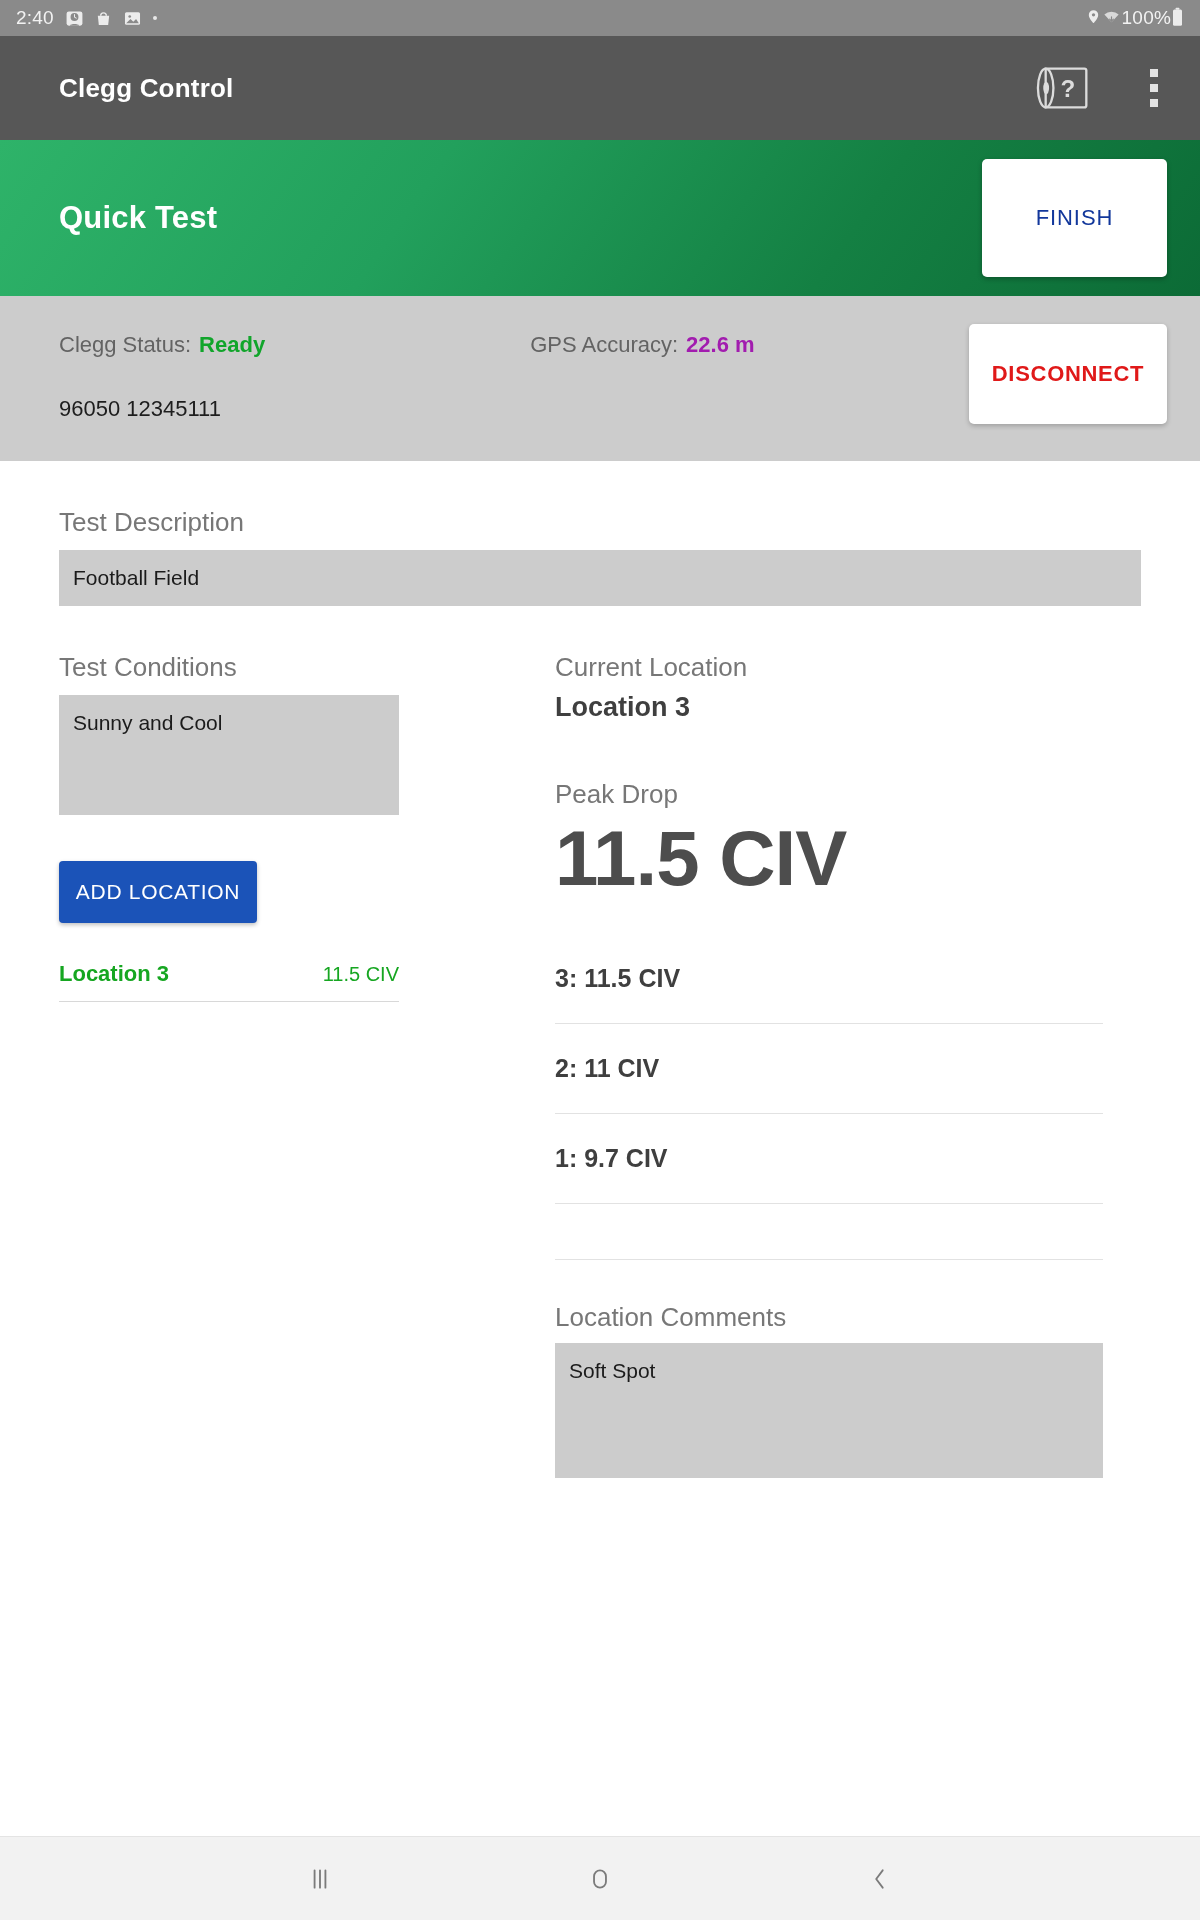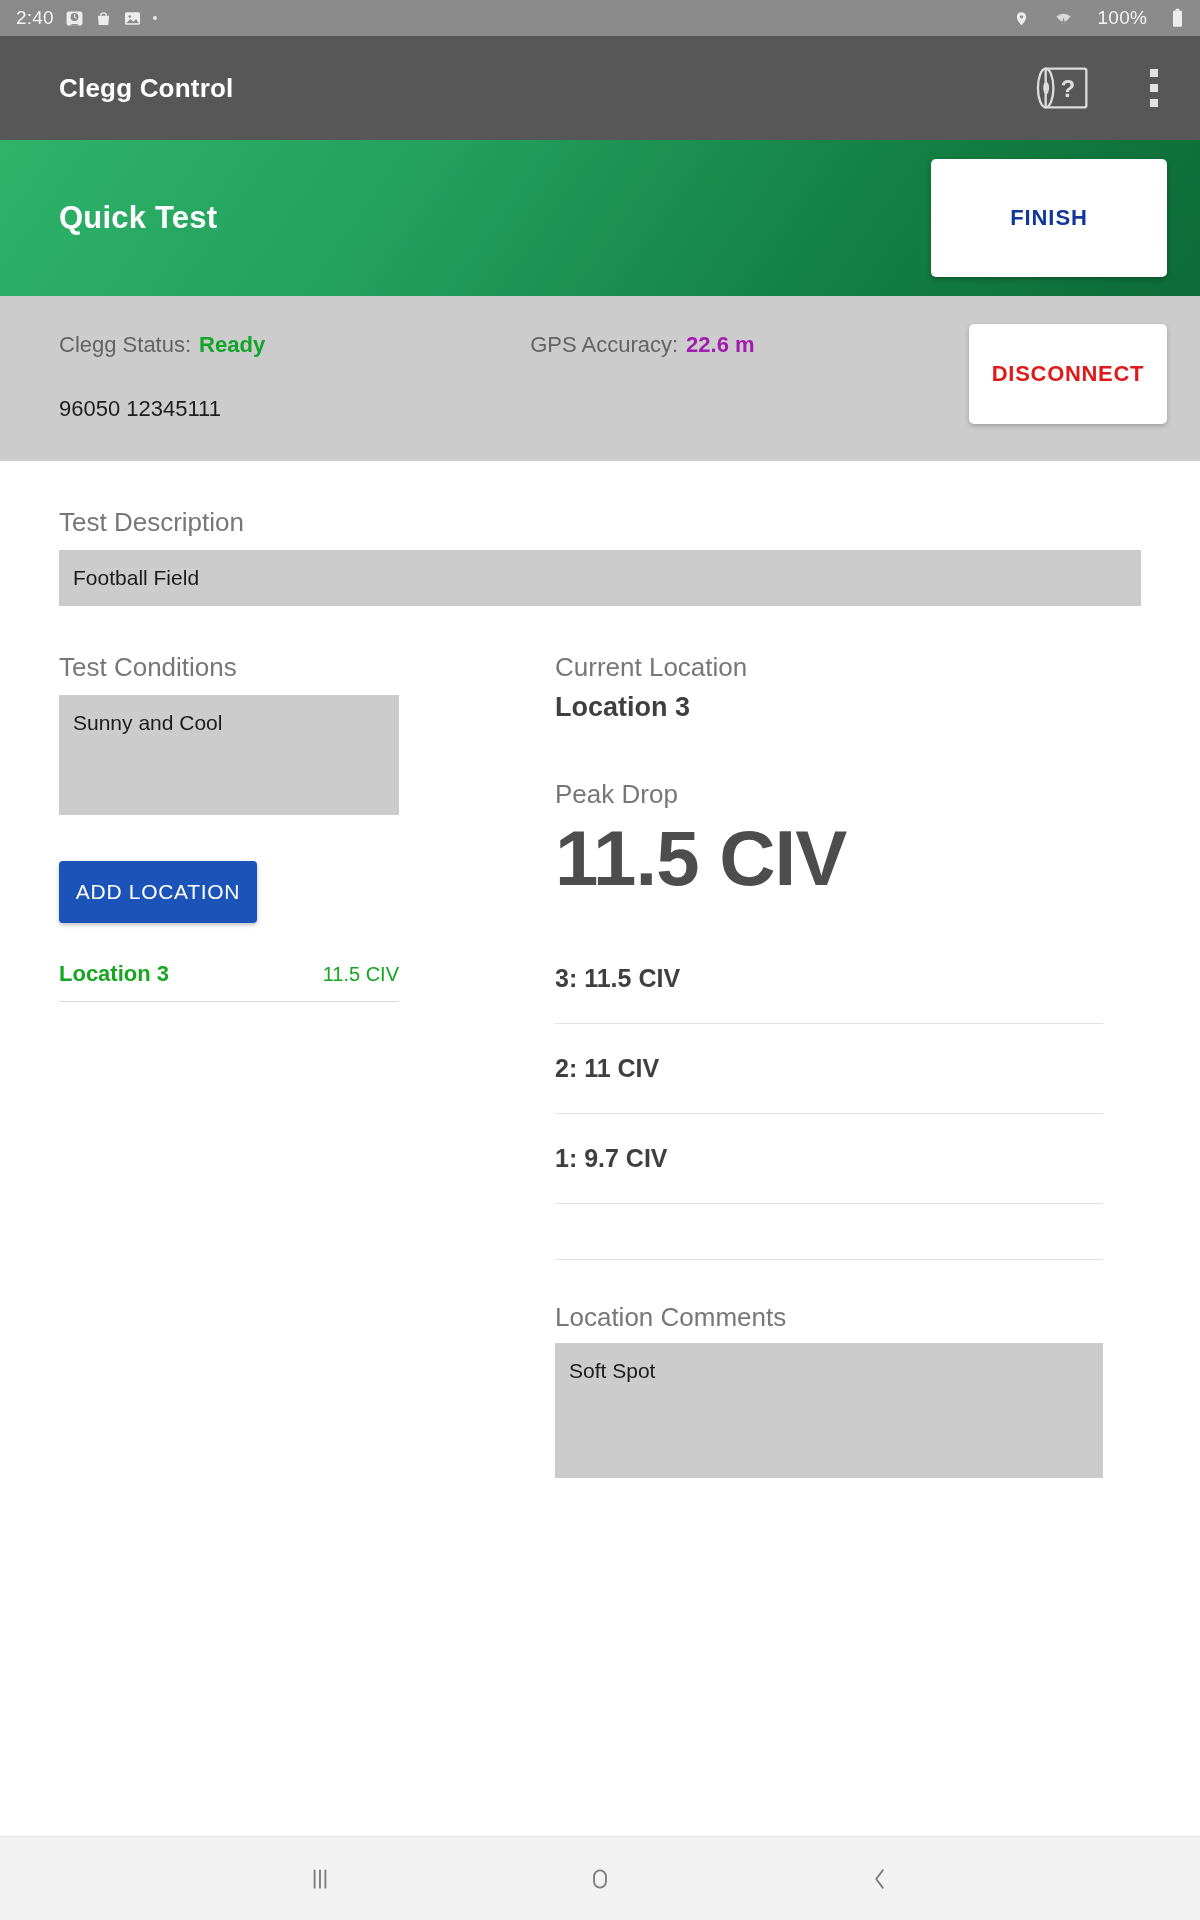--- a/index.html
+++ b/index.html
@@ -11,21 +11,21 @@
   }
   .screen { width:1200px; height:1920px; display:flex; flex-direction:column; position:relative; }
 
   
   .statusbar {
     height:36px; background:#8a8a8a; color:#f2f2f2;
     display:flex; align-items:center; padding:0 16px;
     font-size:19px; flex:0 0 36px;
   }
   .sb-left { display:flex; align-items:center; gap:11px; }
-  .sb-right { margin-left:auto; display:flex; align-items:center; gap:24px; }
+  .sb-right { margin-left:auto; display:flex; align-items:flex-start; gap:0; }
   .sb-time { font-size:19px; letter-spacing:.2px; }
   .sb-ico { display:inline-flex; align-items:center; justify-content:center; }
   .sb-pct { font-size:19px; letter-spacing:.2px; }
   .sb-dot { width:4px; height:4px; border-radius:50%; background:#e8e8e8; display:inline-block; }
 
   
   .appbar {
     height:104px; background:#575757; display:flex; align-items:center;
     padding:0 28px 0 59px; flex:0 0 104px;
   }
@@ -37,22 +37,22 @@
   .overflow i { width:8px; height:8px; background:#e3e3e3; display:block; }
 
   
   .hero {
     height:156px; flex:0 0 156px; position:relative;
     background:linear-gradient(125deg,#2eb369 0%, #22a05c 35%, #148043 70%, #0c6b36 100%);
     display:flex; align-items:center; padding:0 33px 0 59px;
   }
   .hero-title { color:#ffffff; font-size:31px; font-weight:bold; letter-spacing:.2px; }
   .btn-finish {
-    margin-left:auto; width:236px; height:118px; background:#ffffff; border:none;
-    border-radius:5px; color:#12379b; font-size:22px; font-weight:bold;
+    margin-left:auto; width:185px; height:118px; background:#ffffff; border:none;
+    border-radius:5px; color:#12379b; font-size:22px; font-weight:normal;
     letter-spacing:.9px; font-family:inherit; cursor:pointer;
     box-shadow:0 2px 5px rgba(0,0,0,.28);
   }
 
   
   .statusstrip {
     height:165px; flex:0 0 165px; background:#cccccc; position:relative;
     padding:36px 33px 0 59px;
   }
   .ss-row1 { display:flex; align-items:baseline; }

